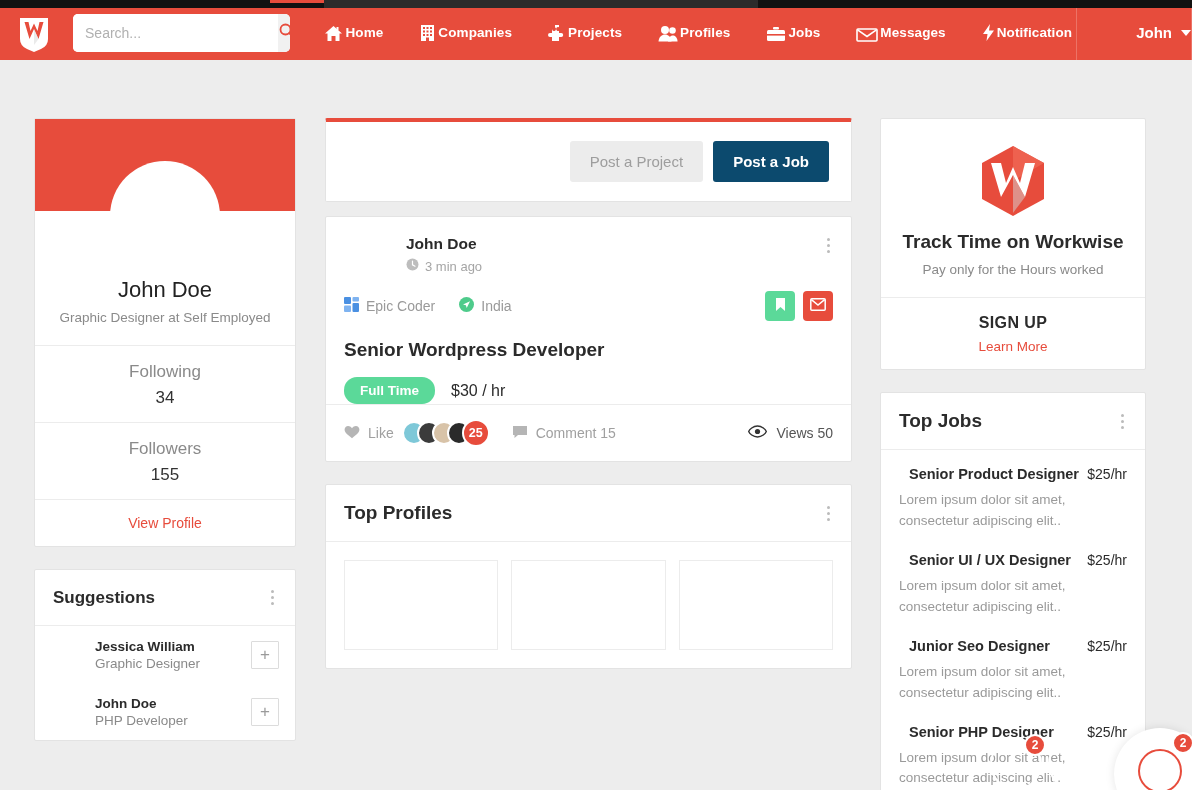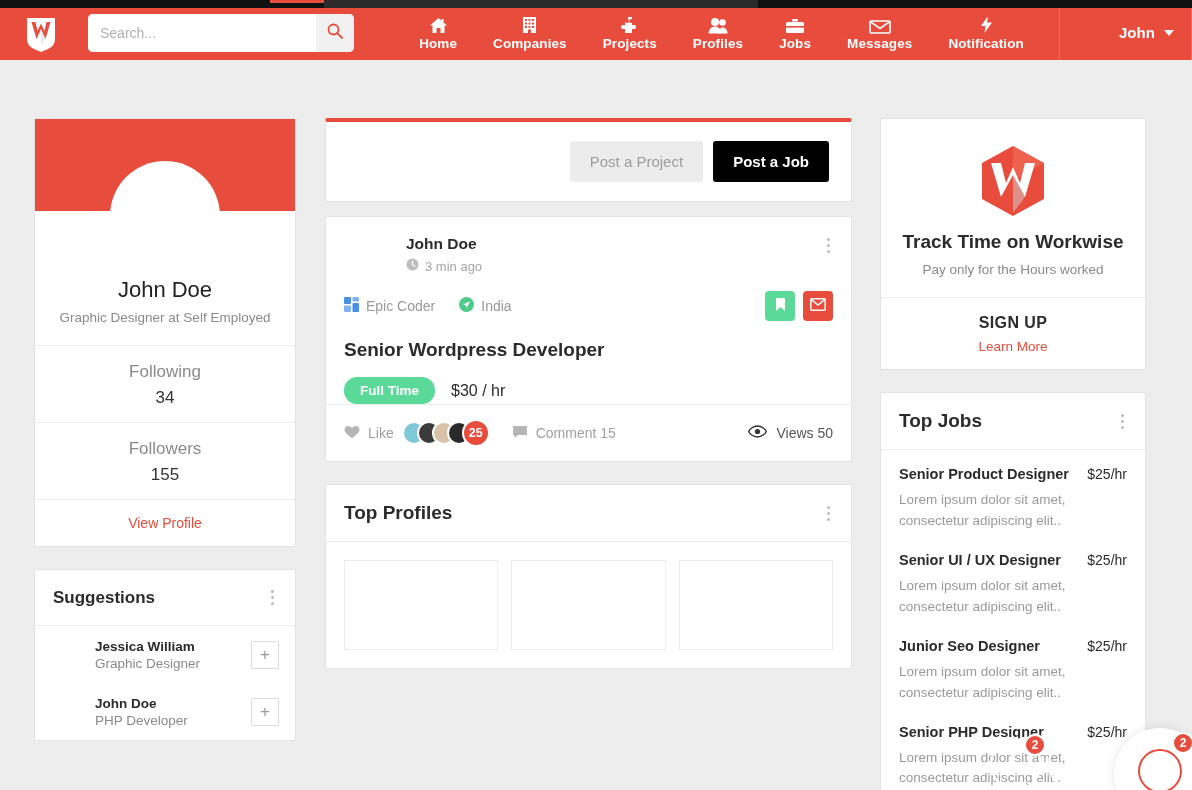--- a/index.html
+++ b/index.html
@@ -37,21 +37,21 @@
     background:#fff;
   }
   .searchbox input::placeholder { color:#b0b0b0; }
   .search-btn {
     width:38px; height:38px; background:#f1f1f1; border:0; cursor:pointer;
     display:flex; align-items:center; justify-content:center;
   }
 
   .nav { flex:1; display:flex; align-items:center; justify-content:center; gap:28px; margin-left:30px; }
   .nav-item {
-    display:flex; flex-direction:column; align-items:center; gap:2px;
+    display:flex; align-items:center; gap:2px;
     color:#fff; cursor:pointer; padding:2px 4px;
   }
   .nav-item .ico { height:19px; display:flex; align-items:flex-end; }
   .nav-item .lbl { font-size:13.5px; font-weight:bold; letter-spacing:.1px; white-space:nowrap; }
 
   .user-zone {
     width:133px; height:55px; display:flex; align-items:center; gap:9px;
     padding-left:16px; border-left:1px solid rgba(255,255,255,.22);
     border-right:1px solid rgba(255,255,255,.22); cursor:pointer;
   }
@@ -105,21 +105,21 @@
     display:flex; align-items:center; justify-content:center; border-radius:1px;
   }
 
   
   .composer { border-top:4px solid #E74C3C; display:flex; align-items:center; padding:16px 22px; }
   .composer .av { width:47px; height:47px; border-radius:50%; overflow:hidden; flex:none; }
   .composer .spacer { flex:1; }
   .btn { border:0; border-radius:3px; font-family:"Liberation Sans", sans-serif;
          font-size:15px; cursor:pointer; padding:12px 20px; }
   .btn-ghost { background:#ececec; color:#9d9d9d; margin-right:10px; }
-  .btn-primary { background:#000000; color:#fff; font-weight:bold; }
+  .btn-primary { background:#0c4a6e; color:#fff; font-weight:bold; }
 
   
   .post { margin-top:14px; }
   .post-head { display:flex; align-items:flex-start; padding:18px 18px 0; }
   .post-head .av { width:48px; height:48px; border-radius:50%; overflow:hidden; flex:none; }
   .post-head .who { margin-left:14px; flex:1; }
   .post-head .nm { font-size:15.5px; font-weight:bold; color:#2b2b2b; }
   .post-head .tm { display:flex; align-items:center; gap:6px; margin-top:5px; font-size:13px; color:#a5a5a5; }
   .post-meta { display:flex; align-items:center; padding:8px 18px 0; }
   .meta-item { display:flex; align-items:center; gap:7px; font-size:14px; color:#9a9a9a; margin-right:24px; }
@@ -157,21 +157,21 @@
   .promo h4 { font-size:19px; color:#2b2b2b; font-weight:bold; }
   .promo p { font-size:13.5px; color:#8a8a8a; margin-top:9px; }
   .promo-foot { border-top:1px solid #ececec; padding:16px 0 15px; text-align:center; }
   .promo-foot .su { font-size:16px; font-weight:bold; color:#2b2b2b; letter-spacing:.4px; cursor:pointer; }
   .promo-foot .lm { font-size:13.5px; color:#E74C3C; margin-top:7px; cursor:pointer; }
 
   
   .tj-card { margin-top:22px; }
   .tj-row { padding:16px 18px 4px; cursor:pointer; }
   .tj-line { display:flex; align-items:baseline; justify-content:space-between; }
-  .tj-t { font-size:14.5px; font-weight:bold; color:#2b2b2b; }
+  .tj-t { font-size:14.5px; font-weight:bold; color:#2b2b2b;margin-left:10px; }
   .tj-p { font-size:14px; color:#2b2b2b; }
   .tj-d { font-size:13.5px; color:#9a9a9a; line-height:1.55; margin-top:8px; max-width:185px; }
 
   
   .chatheads { position:absolute; right:0; bottom:0; display:flex; align-items:flex-end; z-index:40; }
   .chat-av { position:relative; width:52px; height:52px; border-radius:50%; overflow:visible; margin-left:6px; }
   .chat-av .pic { width:52px; height:52px; border-radius:50%; overflow:hidden; border:2px solid #fff; }
   .chat-badge {
     position:absolute; top:-4px; right:-4px; width:22px; height:22px; border-radius:50%;
     background:#E74C3C; color:#fff; font-size:12px; font-weight:bold;

